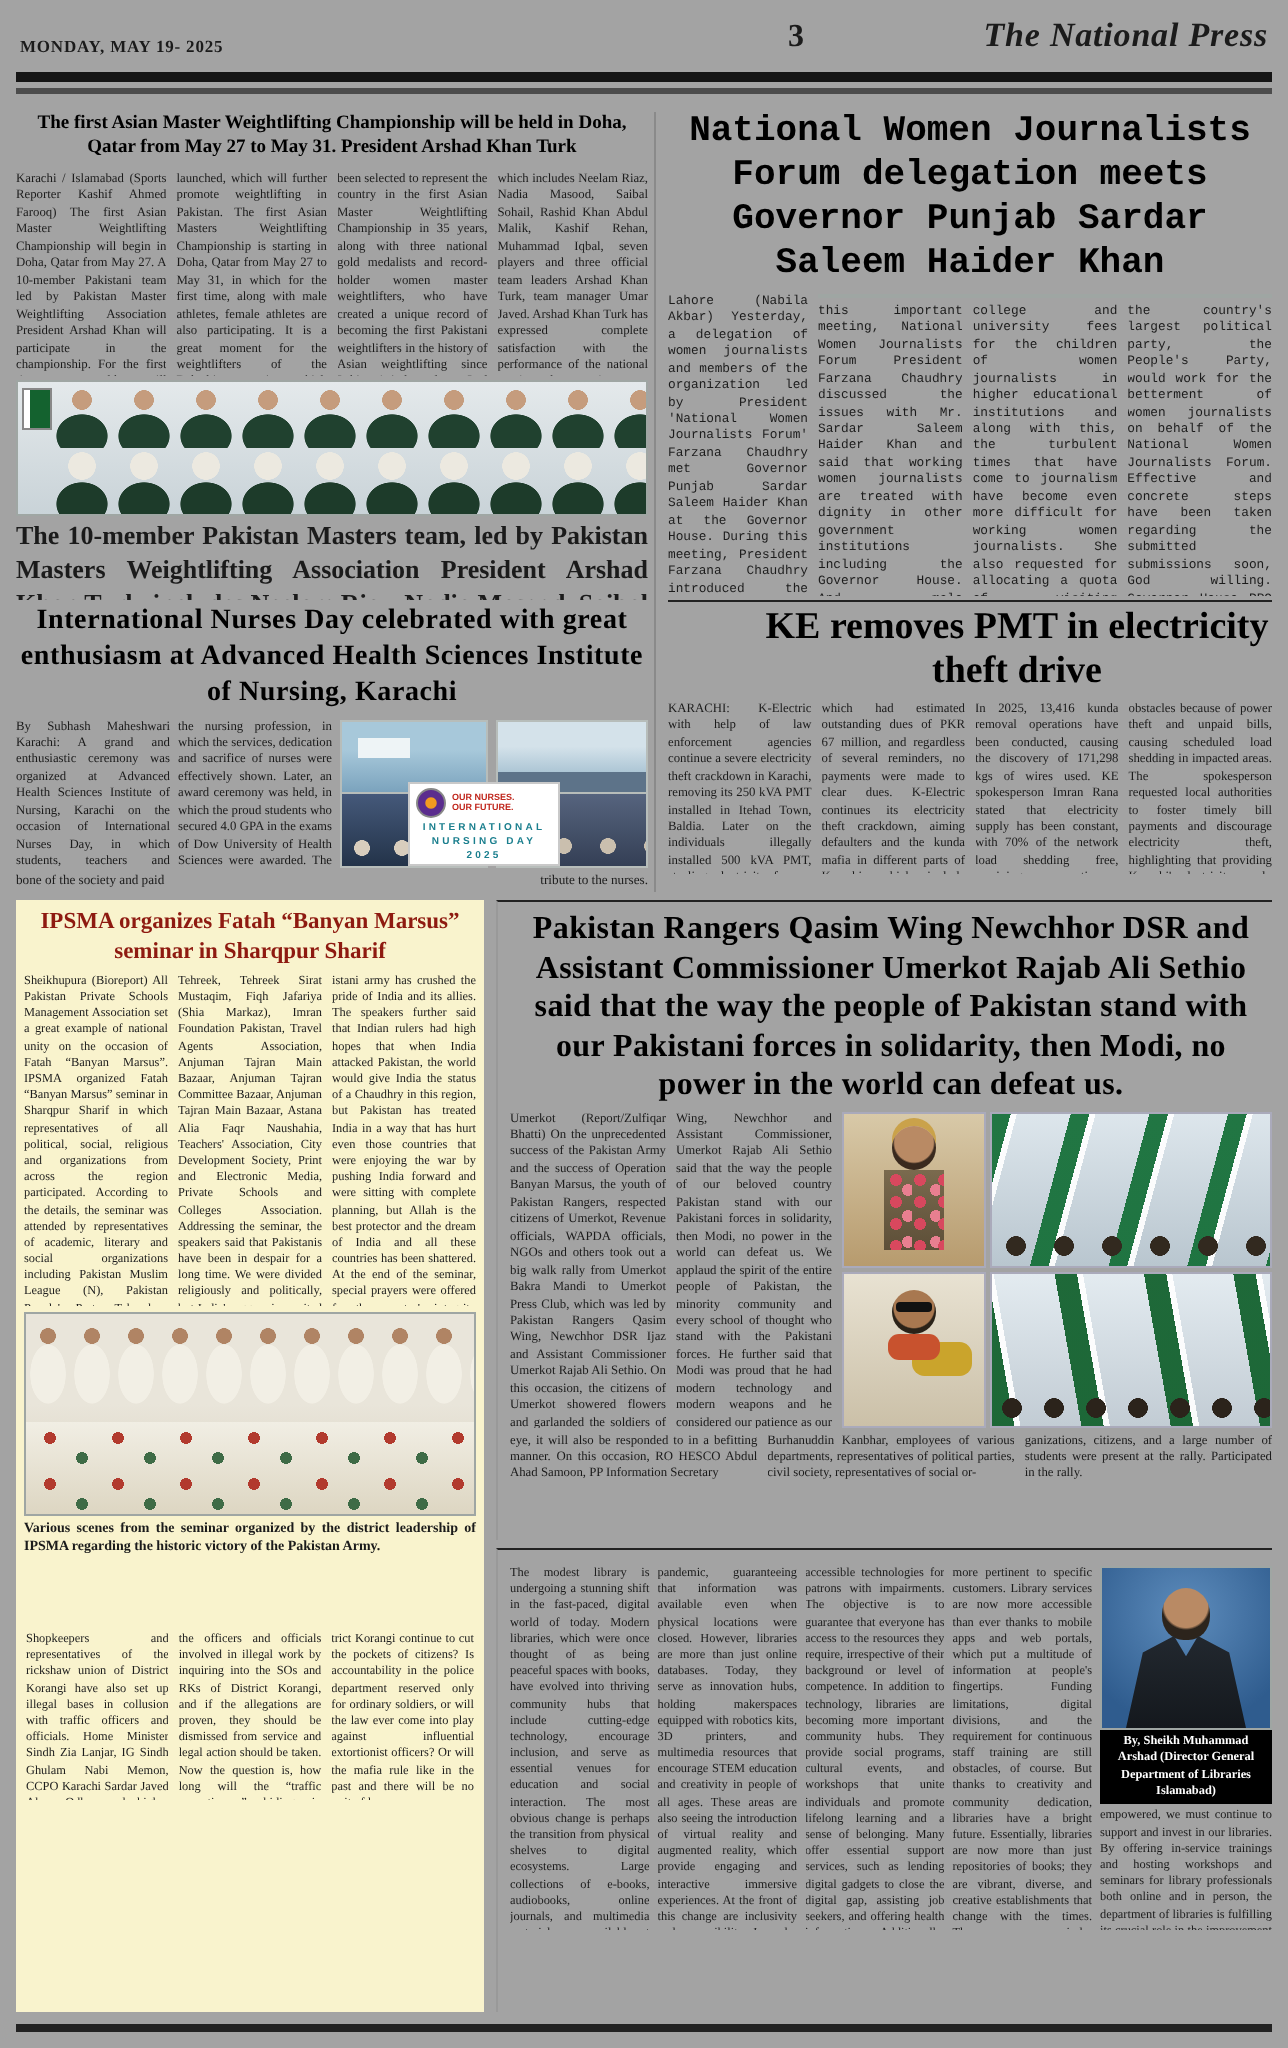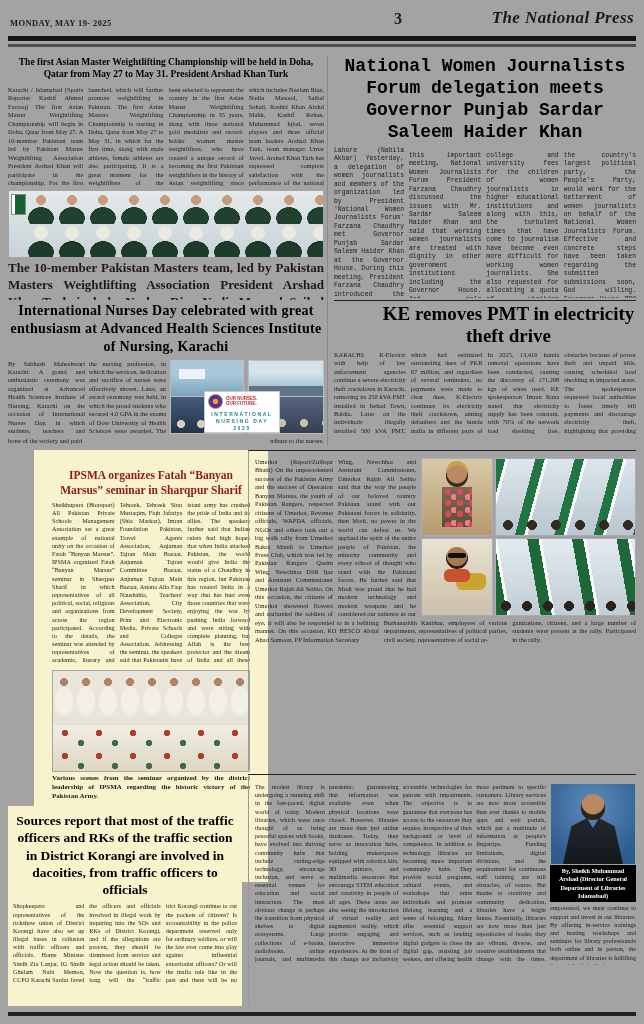--- a/index.html
+++ b/index.html
@@ -92,21 +92,21 @@
   .logo-int { margin-top:2px; text-align:center; color:#1b7f8e; font-weight:bold;
     font-family:"Liberation Sans", sans-serif; font-size:5px; letter-spacing:1.6px; line-height:1.45; }
   #art-nurses .caprow { display:flex; justify-content:space-between; font-size:6.6px; margin-top:3px; }
 
   
   #art-ke { left:334px; top:300px; width:302px; height:146px; border-top:1.5px solid #222; padding-top:2px; }
   #art-ke .hl { font-size:19px; line-height:1.18;margin-left:47px; }
   #art-ke .cols { height:86px; margin-top:3px; }
 
   
-  #art-ipsma { left:8px; top:450px; width:234px; height:432px; background:#f9f3cd; padding:18px; box-sizing:border-box;margin-left:26px; }
+  #art-ipsma { left:8px; top:450px; width:234px; height:432px; background:#f9f3cd; padding:4px; box-sizing:border-box; }
   #art-ipsma .hl { font-size:11.5px; line-height:1.3; color:#8e1a10; }
   #art-ipsma .cols { height:166px; margin-top:3px; }
   #art-ipsma .cols > div { font-size:6.2px; }
   .photo-ipsma { height:100px; margin-top:3px; background:linear-gradient(#e9e5da 0 45%,#d6cfbd); }
   .photo-ipsma::before { content:""; position:absolute; left:0; right:0; top:4px; height:42px;
     background:
       radial-gradient(circle 4px at 11px 7px, #b08464 97%, transparent) 0 0/22px 42px repeat-x,
       radial-gradient(ellipse 9px 15px at 11px 26px, #f2efe5 97%, transparent) 0 0/22px 42px repeat-x; }
   .photo-ipsma::after { content:""; position:absolute; left:0; right:0; bottom:0; height:46px;
     background:
@@ -260,39 +260,39 @@
     <div class="cols">
       <div>Sheikhupura (Bioreport) All Pakistan Private Schools Management Association set a great example of national unity on the occasion of Fatah “Banyan Marsus”. IPSMA organized Fatah “Banyan Marsus” seminar in Sharqpur Sharif in which representatives of all political, social, religious and organizations from across the region participated. According to the details, the seminar was attended by representatives of academic, literary and social organizations including Pakistan Muslim League (N), Pakistan People's Party, Tehreek-e-Labbaik Pakistan, Markazi Milli Muslim League, Jamaat-e-Islami, Jamiat Ulema-e-Islam, Difaa Pakistan Council, Dawat-e-Islami, Pakistan Sunni</div>
       <div>Tehreek, Tehreek Sirat Mustaqim, Fiqh Jafariya (Shia Markaz), Imran Foundation Pakistan, Travel Agents Association, Anjuman Tajran Main Bazaar, Anjuman Tajran Committee Bazaar, Anjuman Tajran Main Bazaar, Astana Alia Faqr Naushahia, Teachers' Association, City Development Society, Print and Electronic Media, Private Schools and Colleges Association. Addressing the seminar, the speakers said that Pakistanis have been in despair for a long time. We were divided religiously and politically, but India's aggression united us. They said that the Pakistani army has highlighted our honor and pride on the global stage and with the help of Allah, the Pak-</div>
       <div>istani army has crushed the pride of India and its allies. The speakers further said that Indian rulers had high hopes that when India attacked Pakistan, the world would give India the status of a Chaudhry in this region, but Pakistan has treated India in a way that has hurt even those countries that were enjoying the war by pushing India forward and were sitting with complete planning, but Allah is the best protector and the dream of India and all these countries has been shattered. At the end of the seminar, special prayers were offered for the country's integrity and stability, as well as for the martyrs of Pakistan and the entire Muslim Ummah.</div>
     </div>
     <div class="photo photo-ipsma"></div>
     <div class="cap">Various scenes from the seminar organized by the district leadership of IPSMA regarding the historic victory of the Pakistan Army.</div>
   </div>
 
   <div class="art" id="art-rangers">
+    <div class="hl">Pakistan Rangers Qasim Wing Newchhor DSR and Assistant Commissioner Umerkot Rajab Ali Sethio said that the way the people of Pakistan stand with our Pakistani forces in solidarity, then Modi, no power in the world can defeat us.</div>
     <div class="rbody">
       <div class="rcol">Umerkot (Report/Zulfiqar Bhatti) On the unprecedented success of the Pakistan Army and the success of Operation Banyan Marsus, the youth of Pakistan Rangers, respected citizens of Umerkot, Revenue officials, WAPDA officials, NGOs and others took out a big walk rally from Umerkot Bakra Mandi to Umerkot Press Club, which was led by Pakistan Rangers Qasim Wing, Newchhor DSR Ijaz and Assistant Commissioner Umerkot Rajab Ali Sethio. On this occasion, the citizens of Umerkot showered flowers and garlanded the soldiers of Pakistan Rangers step by step. On this occasion, the rally echoed with the slogans of Pak Army Zindabad, Pakistan</div>
       <div class="rcol">Wing, Newchhor and Assistant Commissioner, Umerkot Rajab Ali Sethio said that the way the people of our beloved country Pakistan stand with our Pakistani forces in solidarity, then Modi, no power in the world can defeat us. We applaud the spirit of the entire people of Pakistan, the minority community and every school of thought who stand with the Pakistani forces. He further said that Modi was proud that he had modern technology and modern weapons and he considered our patience as our weakness and sent drones and attacked us, but our brave Pakistani forces gave a befitting reply to India and proved that we knew how to defend our beloved country and even in the future, if any enemy looks at our country with any evil</div>
       <div class="photo-rally">
         <div class="rp1"></div>
         <div class="crowd"></div>
         <div class="rp2"></div>
         <div class="crowd alt"></div>
       </div>
     </div>
     <div class="rbot">
       <div>eye, it will also be responded to in a befitting manner. On this occasion, RO HESCO Abdul Ahad Samoon, PP Information Secretary</div>
       <div>Burhanuddin Kanbhar, employees of various departments, representatives of political parties, civil society, representatives of social or-</div>
       <div>ganizations, citizens, and a large number of students were present at the rally. Participated in the rally.</div>
     </div>
   </div>
 
   <div class="art" id="art-sources">
-    <div class="hl">Sources report that most of the traffic officers and RKs of the traffic section in District Korangi are involved in dacoities, from traffic officers to officials</div>
     <div class="cols">
       <div>Shopkeepers and representatives of the rickshaw union of District Korangi have also set up illegal bases in collusion with traffic officers and officials. Home Minister Sindh Zia Lanjar, IG Sindh Ghulam Nabi Memon, CCPO Karachi Sardar Javed Alam Odho, and higher authorities have demanded that legal action be initiated against</div>
       <div>the officers and officials involved in illegal work by inquiring into the SOs and RKs of District Korangi, and if the allegations are proven, they should be dismissed from service and legal action should be taken. Now the question is, how long will the “traffic executioners” hiding in uniform on the roads of Karachi or Dis-</div>
       <div>trict Korangi continue to cut the pockets of citizens? Is accountability in the police department reserved only for ordinary soldiers, or will the law ever come into play against influential extortionist officers? Or will the mafia rule like in the past and there will be no writ of law</div>
     </div>
   </div>
 
   <div class="art" id="art-libs">
     <div class="lbody">
       <div class="lcol">The modest library is undergoing a stunning shift in the fast-paced, digital world of today. Modern libraries, which were once thought of as being peaceful spaces with books, have evolved into thriving community hubs that include cutting-edge technology, encourage inclusion, and serve as essential venues for education and social interaction. The most obvious change is perhaps the transition from physical shelves to digital ecosystems. Large collections of e-books, audiobooks, online journals, and multimedia materials are available at today's libraries and can be accessed from any location with an internet connection, even at home or on the road. This change was crucial during the most recent</div>

